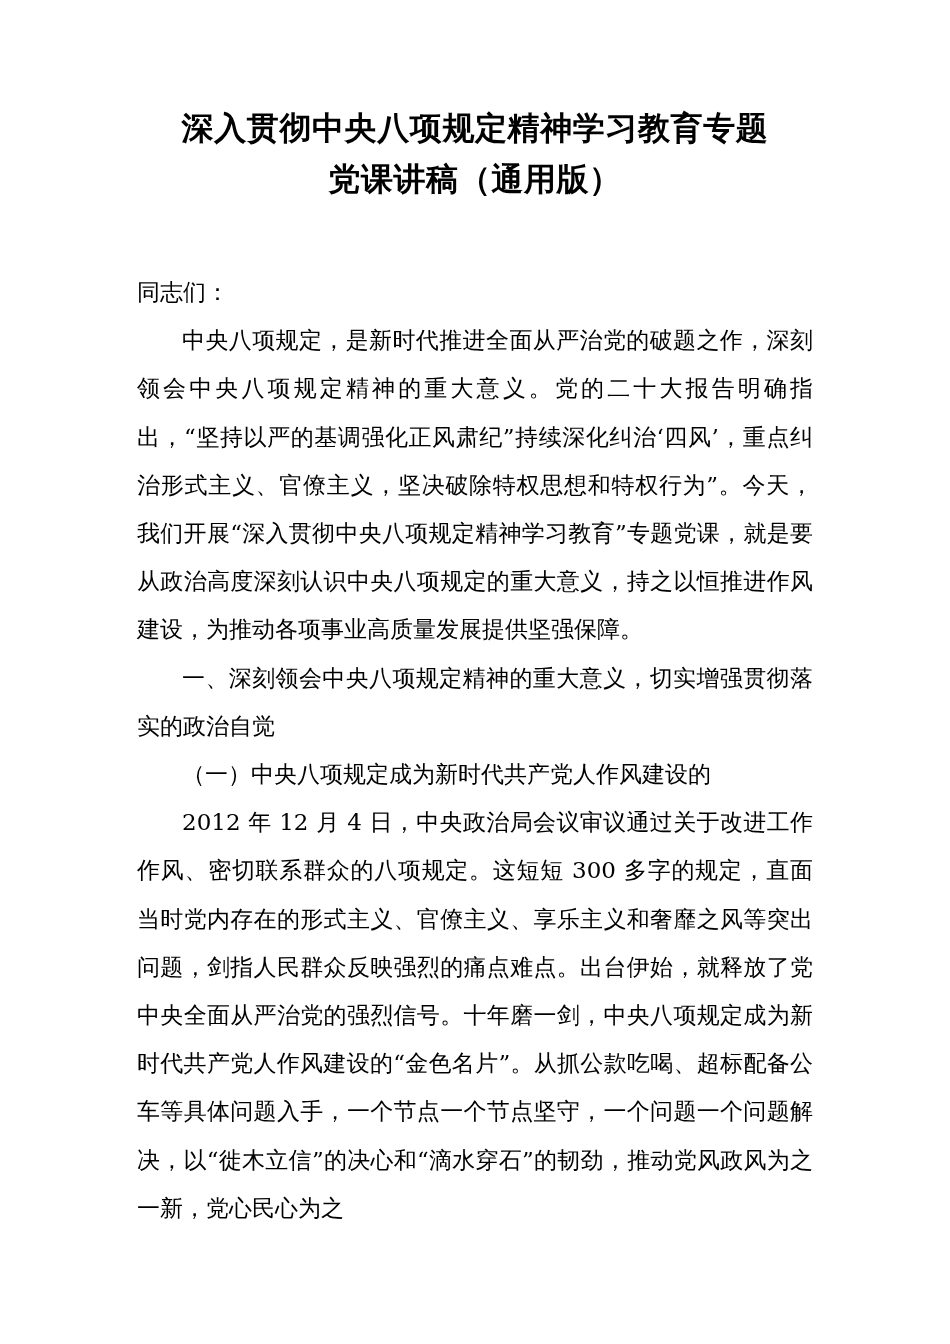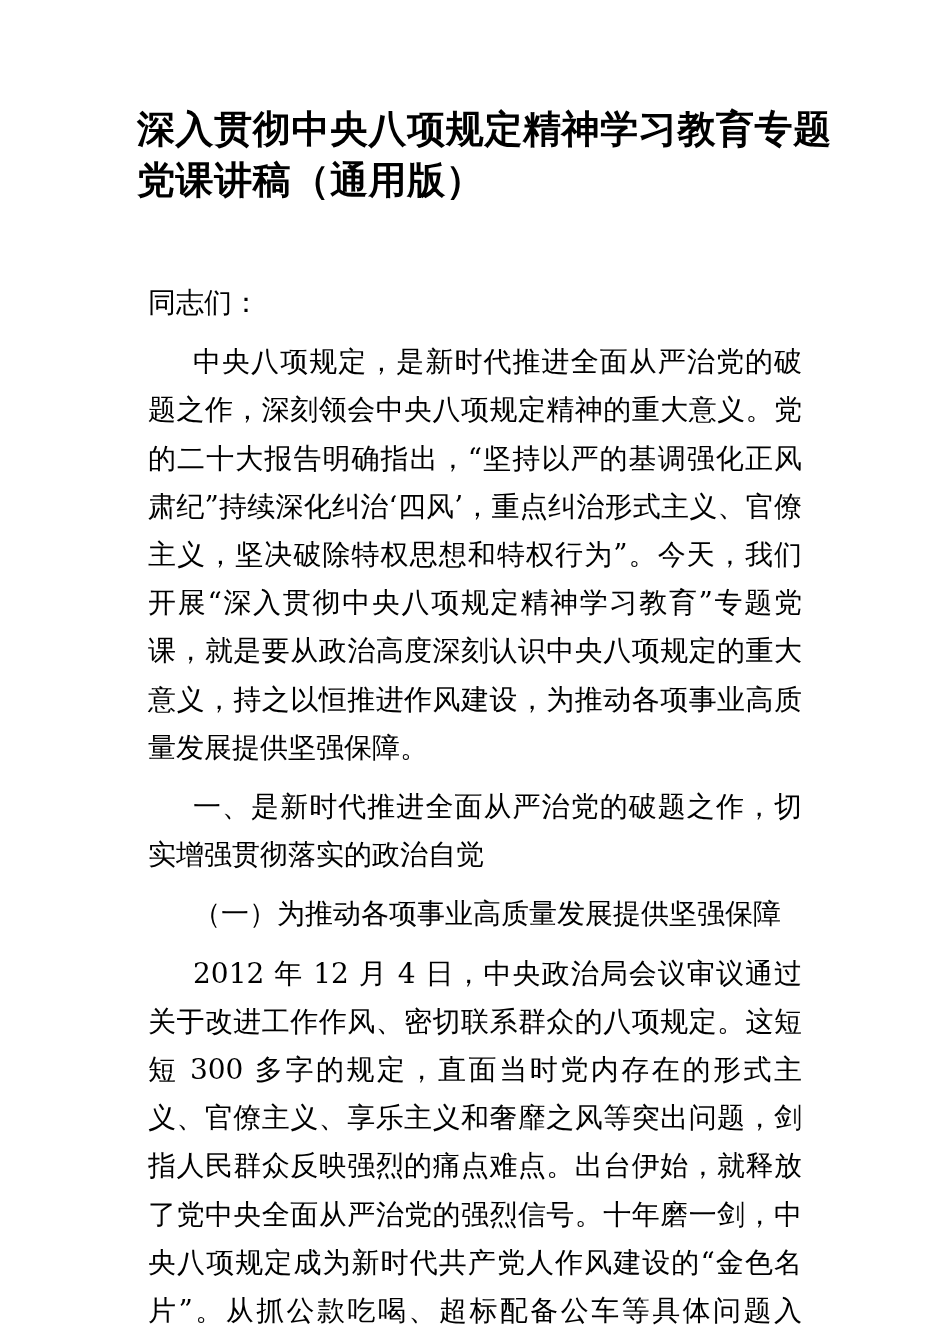--- a/index.html
+++ b/index.html
@@ -20,40 +20,40 @@
     width: 950px;
     height: 1344px;
     background: #ffffff;
     box-sizing: border-box;
   }
   .doc-title {
     position: absolute;
     left: 137px;
     top: 103px;
     width: 676px;
-    text-align: left;
-    font-size: 38px;
+    text-align: center;
+    font-size: 32px;
     font-weight: bold;
     line-height: 51px;
     letter-spacing: 0.6px;
     font-family: "DejaVu Serif", "Liberation Serif", serif;
   }
   .doc-title .tline {
     display: block;
     white-space: nowrap;
   }
   .body-area {
     position: absolute;
     left: 137px;
     top: 268px;
     width: 676px;
   }
   p.para {
-    margin: 11px;
-    font-size: 28px;
+    margin: 0;
+    font-size: 23px;
     line-height: 48.2px;
     text-align: justify;
     text-align-last: left;
     text-justify: inter-character;
     letter-spacing: 0px;
     word-break: break-all;
     font-weight: normal;
   }
   p.indent2 {
     text-indent: 45px;
@@ -71,21 +71,21 @@
     <span class="tline">深入贯彻中央八项规定精神学习教育专题</span>
     <span class="tline">党课讲稿（通用版）</span>
   </div>
 
   <div class="body-area">
 
     <p class="para noindent">同志们：</p>
 
     <p class="para indent2">中央八项规定，是新时代推进全面从严治党的破题之作，深刻领会中央八项规定精神的重大意义。党的二十大报告明确指出，“坚持以严的基调强化正风肃纪”持续深化纠治‘四风’，重点纠治形式主义、官僚主义，坚决破除特权思想和特权行为”。今天，我们开展“深入贯彻中央八项规定精神学习教育”专题党课，就是要从政治高度深刻认识中央八项规定的重大意义，持之以恒推进作风建设，为推动各项事业高质量发展提供坚强保障。</p>
 
-    <p class="para indent2">一、是新时代推进全面从严治党的破题之作，切实增强贯彻落实的政治自觉</p>
+    <p class="para indent2">一、深刻领会中央八项规定精神的重大意义，切实增强贯彻落实的政治自觉</p>
 
-    <p class="para indent2">（一）为推动各项事业高质量发展提供坚强保障</p>
+    <p class="para indent2">（一）中央八项规定成为新时代共产党人作风建设的</p>
 
     <p class="para indent2">2012 年 12 月 4 日，中央政治局会议审议通过关于改进工作作风、密切联系群众的八项规定。这短短 300 多字的规定，直面当时党内存在的形式主义、官僚主义、享乐主义和奢靡之风等突出问题，剑指人民群众反映强烈的痛点难点。出台伊始，就释放了党中央全面从严治党的强烈信号。十年磨一剑，中央八项规定成为新时代共产党人作风建设的“金色名片”。从抓公款吃喝、超标配备公车等具体问题入手，一个节点一个节点坚守，一个问题一个问题解决，以“徙木立信”的决心和“滴水穿石”的韧劲，推动党风政风为之一新，党心民心为之</p>
 
   </div>
 
 </div>
 
 </body></html>

